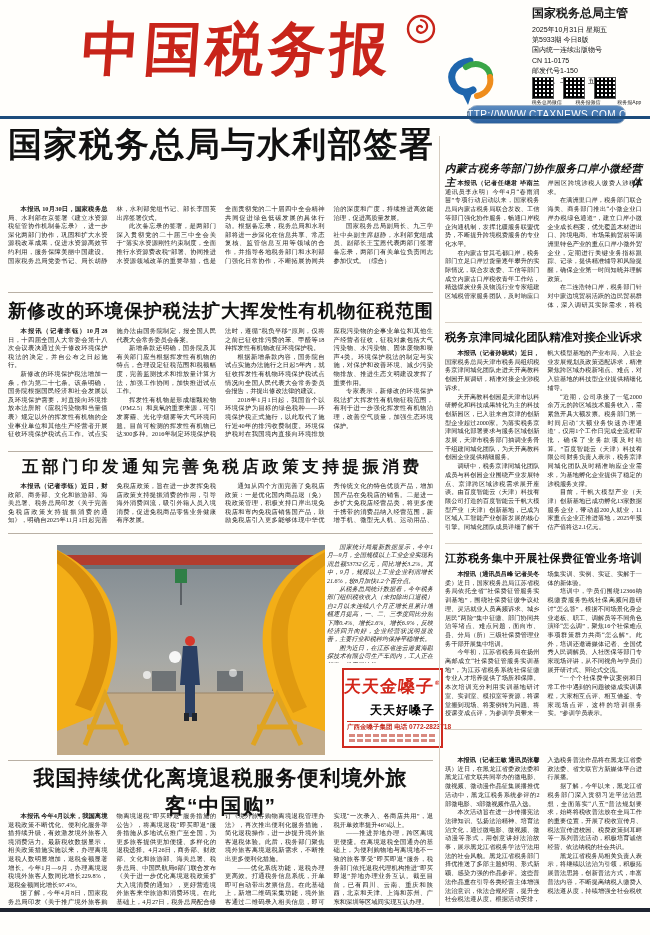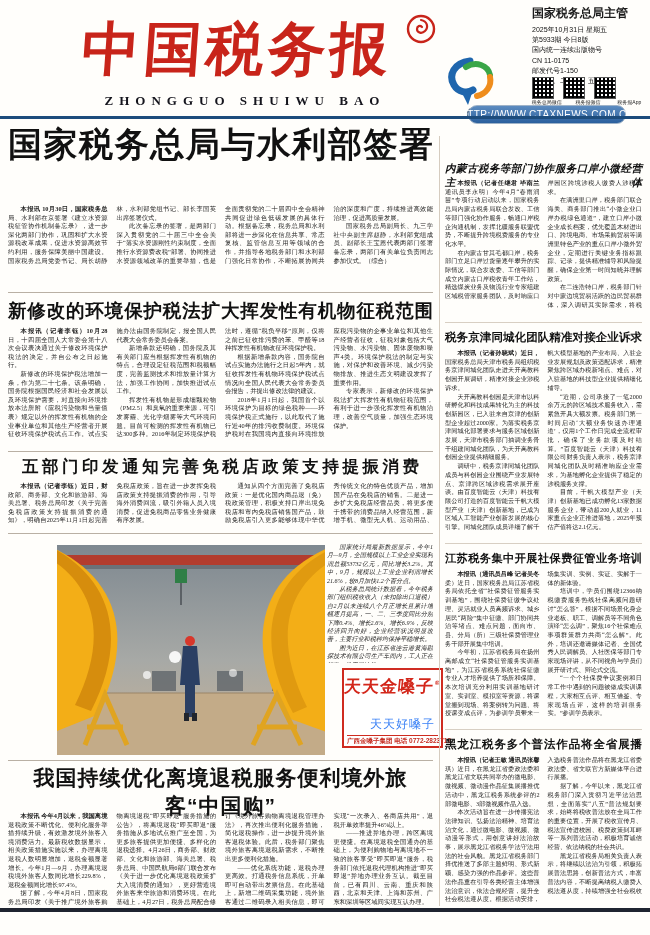--- a/index.html
+++ b/index.html
@@ -55,33 +55,32 @@
   
   .photo{position:absolute;left:49px;top:419px;width:268px;height:210px;overflow:hidden;background:#8d949c;}
   .caption{position:absolute;left:319px;top:417px;width:106px;height:120px;overflow:hidden;
     font-style:italic;font-size:6.1px;line-height:8.4px;text-align:justify;}
   .caption p{margin:0;text-indent:2em;}
   .ad-box{position:absolute;left:334px;top:542px;width:97px;height:76px;border:2px solid #cf2b20;background:#fff;
     display:flex;flex-direction:column;align-items:center;}
   .ad-l1{font-family:"DejaVu Serif",serif;font-weight:bold;font-size:17px;color:#d3271b;margin-top:5px;
     transform:skewX(-6deg);letter-spacing:1px;white-space:nowrap;}
   .ad-l1 sup{font-size:6px;}
-  .ad-l2{font-family:"Liberation Sans",sans-serif;font-weight:normal;font-size:12px;color:#3b82f6;
-    align-self:flex-end;margin:18px 6px 2px 0;letter-spacing:1px;}
+  .ad-l2{font-family:"Liberation Sans",sans-serif;font-weight:bold;font-size:12px;color:#000000;
+    align-self:flex-end;margin:4px 6px 2px 0;letter-spacing:1px;}
   .ad-band{width:91px;border-top:1px solid #cf2b20;color:#c62b20;font-family:"Liberation Sans",sans-serif;
     font-weight:bold;font-size:6.5px;text-align:center;padding-top:1px;white-space:nowrap;}
   .ad-fine{width:88px;height:3px;background:repeating-linear-gradient(90deg,#d98a80 0 6px,#fff 6px 8px);margin-top:2px;}
 </style>
 </head>
 <body>
 
 <div class="page">
 
   <div class="masthead-title">中国税务报</div>
-  <div class="masthead-pinyin">ZHONGGUO SHUIWU BAO</div>
 
   <div class="phoenix">
     <svg width="30" height="30" viewBox="0 0 30 30">
       <circle cx="15" cy="15" r="13" fill="none" stroke="#c8241a" stroke-width="2.4"></circle>
       <path d="M15 6 C21 7 23 13 19 17 C16 20 11 19 11 15 C11 12 14 11 16 13" fill="none" stroke="#c8241a" stroke-width="2.2" stroke-linecap="round"></path>
     </svg>
   </div>
 
   <div class="brand-swirl">
     <svg width="56" height="56" viewBox="0 0 56 56">
@@ -252,21 +251,20 @@
     <div class="r-title h-sans" style="top:425px;font-size:11.2px;">江苏税务集中开展社保费征管业务培训</div>
     <div class="body-cols c2" style="left:0;top:444px;width:197px;height:153px;">
         <p>本报讯（通讯员吕峰 记者吴冬柔）近日，国家税务总局江苏省税务局依托全省“社保费征管服务实训基地”，围绕社保费征缴争议处理、灵活就业人员高频诉求、城乡居民“两险”集中征缴、部门协同共治等堵点、难点问题，面向市、县、分局（所）三级社保费管理业务干部开展集中培训。</p>
         <p>今年初，江苏省税务局在扬州高邮成立“社保费征管服务实训基地”，为江苏省税务系统社保征缴专业人才培养提供了场所和保障。本次培训充分利用实训基地研讨室、实训室、模拟室等资源，将课堂搬到现场、将案例转为问题、将授课变成点评，为参训学员带来一场集实训、实例、实证、实解于一体的新体验。</p>
         <p>培训中，学员们围绕12366纳税缴费服务热线社保高频问题研讨“怎么答”，根据不同场景化身企业老板、职工、调解员等不同角色演绎“怎么调”，聚焦16个社保难点事项群策群力共商“怎么解”。此外，培训还邀请媒体记者、全国优秀人民调解员、人社医保等部门专家现场评讲，从不同视角与学员们展开研讨式、辩论式交流。</p>
         <p>“一个个社保费争议案例和日常工作中遇到的问题被做成实训课程，大家相互点评、相互借鉴、专家现场点评，这样的培训很务实。”参训学员表示。</p>
       </div>
 
     <div class="r-hairline" style="top:603px;"></div>
 
-    <div class="r-title h-sans" style="top:611px;font-size:11.5px;">黑龙江税务多个普法作品将全省展播</div>
     <div class="body-cols c2" style="left:0;top:630px;width:197px;height:150px;">
         <p>本报讯（记者王敏 通讯员张馨琪）近日，在黑龙江省委政法委和黑龙江省文联共同举办的微电影、微视频、微动漫作品征集展播推优活动中，黑龙江税务系统参评的2部微电影、3部微视频作品入选。</p>
         <p>本次活动旨在进一步传播宪法法律知识、弘扬法治精神、培育法治文化，通过微电影、微视频、微动漫等形式，用创意讲好法治故事，展示黑龙江省税务学法守法用法的社会风貌。黑龙江省税务部门择优推送了多部主题鲜明、形式新颖、感染力强的作品参评。这些普法作品重在引导各类经营主体增强法治意识，依法合规经营，提升全社会税法遵从度。根据活动安排，入选税务普法作品将在黑龙江省委政法委、省文联官方新媒体平台进行展播。</p>
         <p>据了解，今年以来，黑龙江省税务部门深入贯彻习近平法治思想，全面落实“八五”普法规划要求，始终将税收普法放在全局工作的重要位置，开展了税收宣传月、税法宣传进校园、税费政策到耳畔等一系列普法活动，积极培育诚信经营、依法纳税的社会共识。</p>
         <p>黑龙江省税务局相关负责人表示，将继续以法治为引领，积极拓展普法思路，创新普法方式，丰富普法内容，不断提高纳税人缴费人税法遵从度，持续增强全社会税收法治观念，努力营造良好的税收法治环境。</p>
       </div>
   </div>
 
   <div class="bottom-rule"></div>
 </div>

